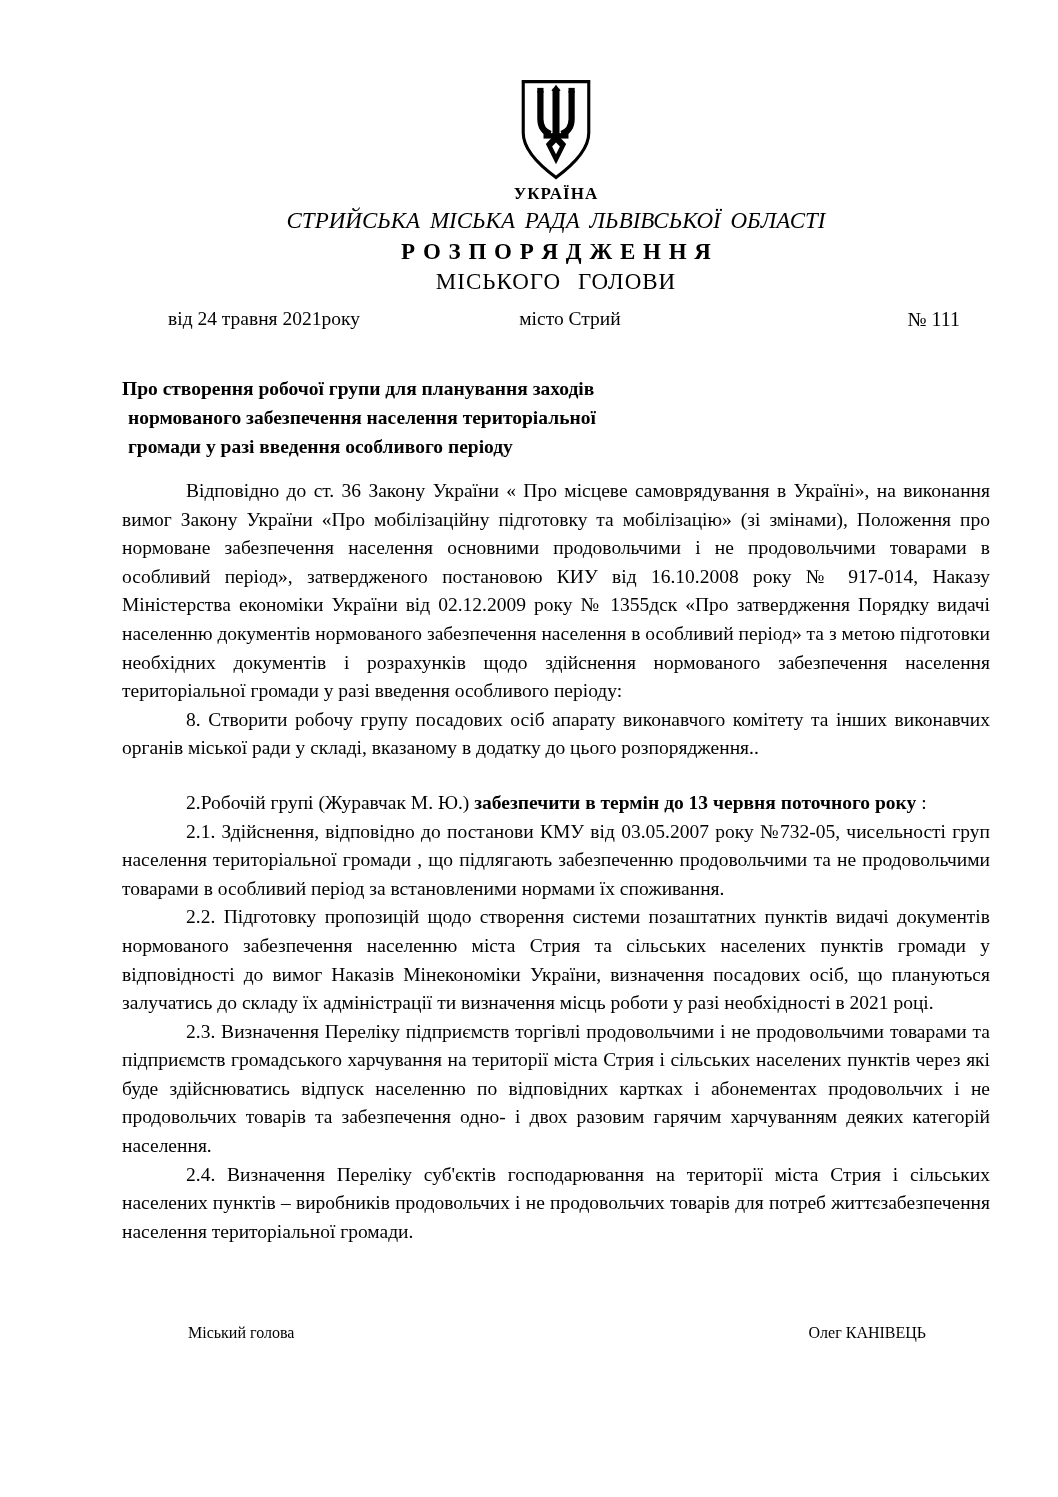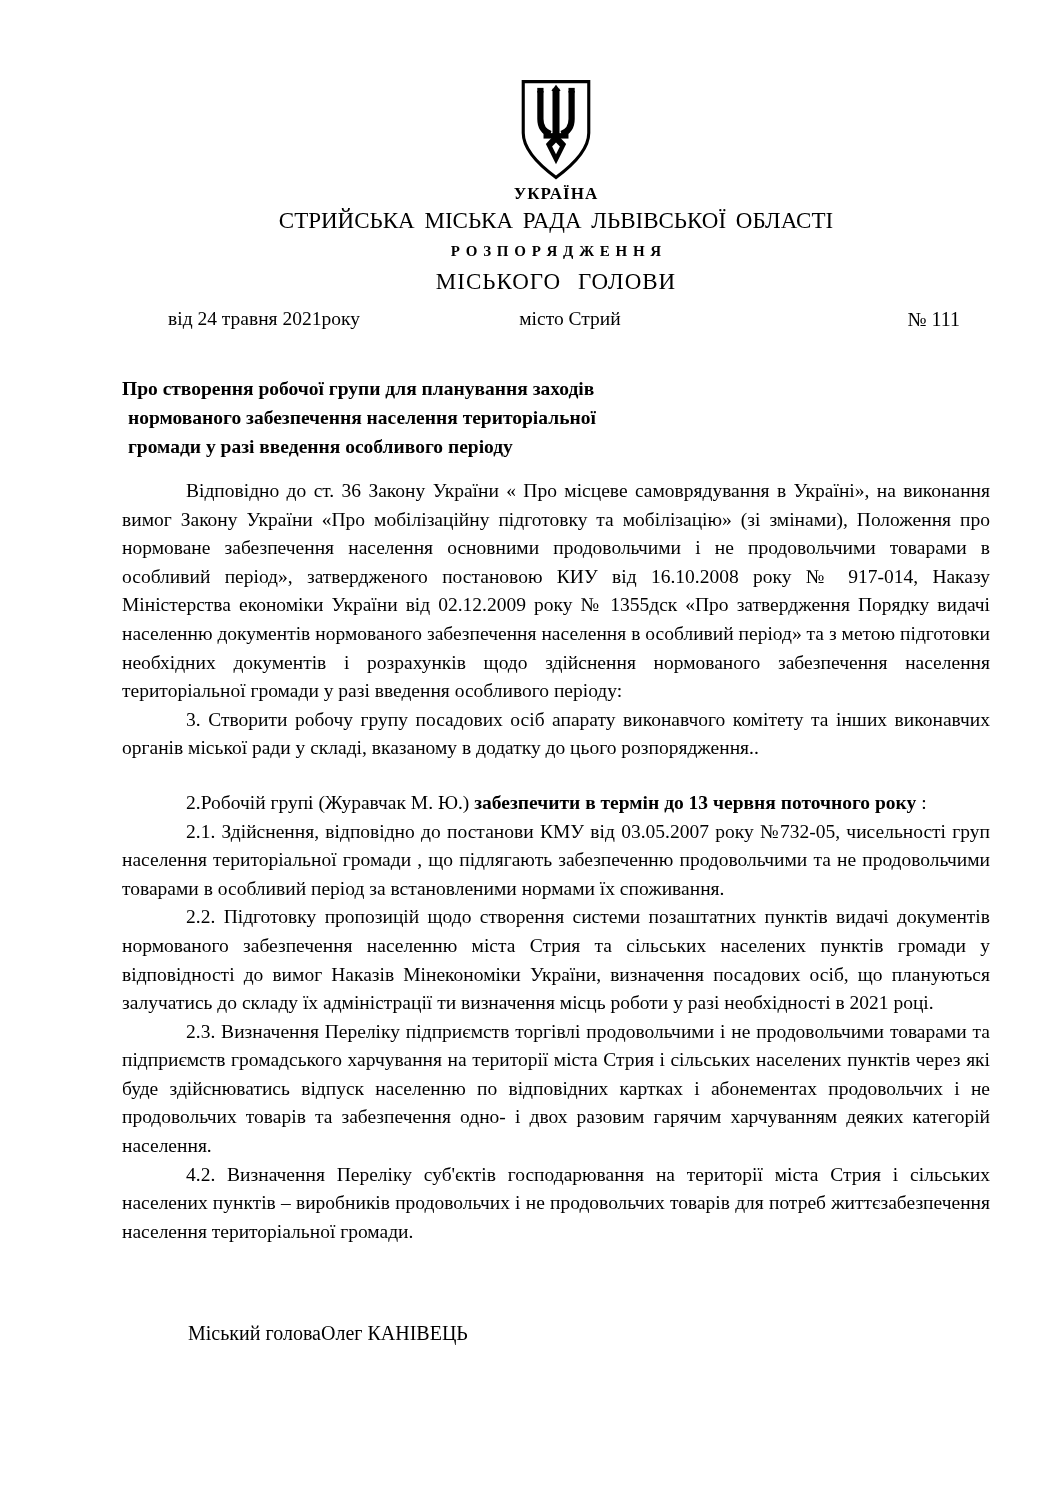--- a/index.html
+++ b/index.html
@@ -14,24 +14,24 @@
     width:1058px;height:1497px;
     padding:78px 68px 0 122px;
   }
   .center{text-align:center;}
   .emblem-wrap{display:flex;justify-content:center;margin:0 0 2px 0;}
   .emblem-wrap svg{display:block;}
   .h-country{
     font-weight:bold;font-size:17px;letter-spacing:1px;line-height:20px;margin-top:2px;
   }
   .h-council{
-    font-size:23px;line-height:28px;margin-top:3px;word-spacing:4px;
+    font-size:23px;line-height:28px;margin-top:3px;word-spacing:4px;font-style:italic;
   }
   .h-doctype{
-    font-weight:bold;font-size:15px;line-height:29px;margin-top:2px;word-spacing:2px;
+    font-weight:bold;font-size:23px;line-height:29px;margin-top:2px;word-spacing:2px;
   }
   .h-issuer{
     font-size:23px;line-height:30px;margin-top:1px;word-spacing:10px;letter-spacing:1px;
   }
   .meta-row{
     display:grid;grid-template-columns:1fr auto 1fr;
     font-size:19.5px;line-height:26px;margin-top:9px;
   }
   .meta-date{justify-self:start;padding-left:46px;}
   .meta-place{justify-self:center;transform:translateX(14px);}
@@ -41,22 +41,22 @@
   }
   .subject .sub-line2,.subject .sub-line3{padding-left:6px;}
   .body-text{margin-top:16px;}
   p.para{
     margin:0;font-size:19.5px;line-height:28.6px;
     text-align:justify;text-indent:64px;
   }
   p.para.gap-before{margin-top:26px;}
   p.para.gap-before-lg{margin-top:28px;}
   .sig-row{
-    display:flex;align-items:baseline;
-    margin-top:74px;font-size:20px;line-height:26px;
+    display:flex;justify-content:space-between;align-items:baseline;
+    margin-top:74px;font-size:16px;line-height:26px;
     padding-left:66px;padding-right:64px;
   }
 </style>
 </head>
 <body>
 
 <div class="page">
 
   <div class="emblem-wrap">
     <svg width="78" height="104" viewBox="0 0 100 132" xmlns="http://www.w3.org/2000/svg" aria-hidden="true">
@@ -93,31 +93,31 @@
 
   <div class="subject">
     <div class="sub-line1">Про створення робочої групи  для планування  заходів</div>
     <div class="sub-line2">нормованого забезпечення населення територіальної</div>
     <div class="sub-line3">громади  у разі введення особливого періоду</div>
   </div>
 
   <div class="body-text">
     <p class="para">Відповідно до ст. 36 Закону України « Про місцеве самоврядування в Україні», на виконання вимог Закону України   «Про мобілізаційну підготовку та мобілізацію» (зі змінами), Положення про нормоване забезпечення населення основними продовольчими і не продовольчими товарами в особливий період», затвердженого постановою КИУ від 16.10.2008 року № 917-014,  Наказу Міністерства економіки України від 02.12.2009 року №   1355дск «Про затвердження   Порядку видачі населенню документів нормованого забезпечення населення в особливий період» та з метою підготовки необхідних документів і розрахунків щодо здійснення нормованого забезпечення населення територіальної громади у разі введення особливого періоду:</p>
 
-    <p class="para">3. Створити робочу групу посадових осіб апарату виконавчого комітету  та інших виконавчих органів міської ради у складі, вказаному в додатку до цього розпорядження..</p>
+    <p class="para">8. Створити робочу групу посадових осіб апарату виконавчого комітету  та інших виконавчих органів міської ради у складі, вказаному в додатку до цього розпорядження..</p>
 
     <p class="para gap-before"><span>2.Робочій групі (Журавчак М. Ю.) </span><b>забезпечити в термін до 13 червня поточного року</b><span> :</span></p>
 
     <p class="para">2.1. Здійснення, відповідно до постанови КМУ від 03.05.2007 року №732-05, чисельності груп населення територіальної громади , що підлягають забезпеченню продовольчими та не продовольчими товарами в особливий  період за встановленими нормами їх споживання.</p>
 
     <p class="para">2.2. Підготовку пропозицій щодо створення системи позаштатних пунктів видачі документів нормованого забезпечення населенню міста Стрия та сільських населених пунктів громади у відповідності до вимог Наказів Мінекономіки України, визначення посадових осіб, що плануються залучатись до складу їх адміністрації ти визначення місць роботи у разі необхідності в 2021 році.</p>
 
     <p class="para">2.3. Визначення Переліку    підприємств торгівлі продовольчими і не продовольчими товарами та підприємств громадського харчування на території міста Стрия і сільських населених пунктів через які буде здійснюватись відпуск населенню по відповідних картках і абонементах продовольчих і не продовольчих товарів та забезпечення одно- і двох разовим гарячим харчуванням деяких категорій населення.</p>
 
-    <p class="para">4.2. Визначення Переліку суб'єктів господарювання на території міста Стрия і сільських населених пунктів  – виробників продовольчих і не продовольчих товарів для потреб життєзабезпечення населення  територіальної громади.</p>
+    <p class="para">2.4. Визначення Переліку суб'єктів господарювання на території міста Стрия і сільських населених пунктів  – виробників продовольчих і не продовольчих товарів для потреб життєзабезпечення населення  територіальної громади.</p>
 
   </div>
 
   <div class="sig-row">
     <span>Міський голова</span>
     <span>Олег КАНІВЕЦЬ</span>
   </div>
 
 </div>
 

